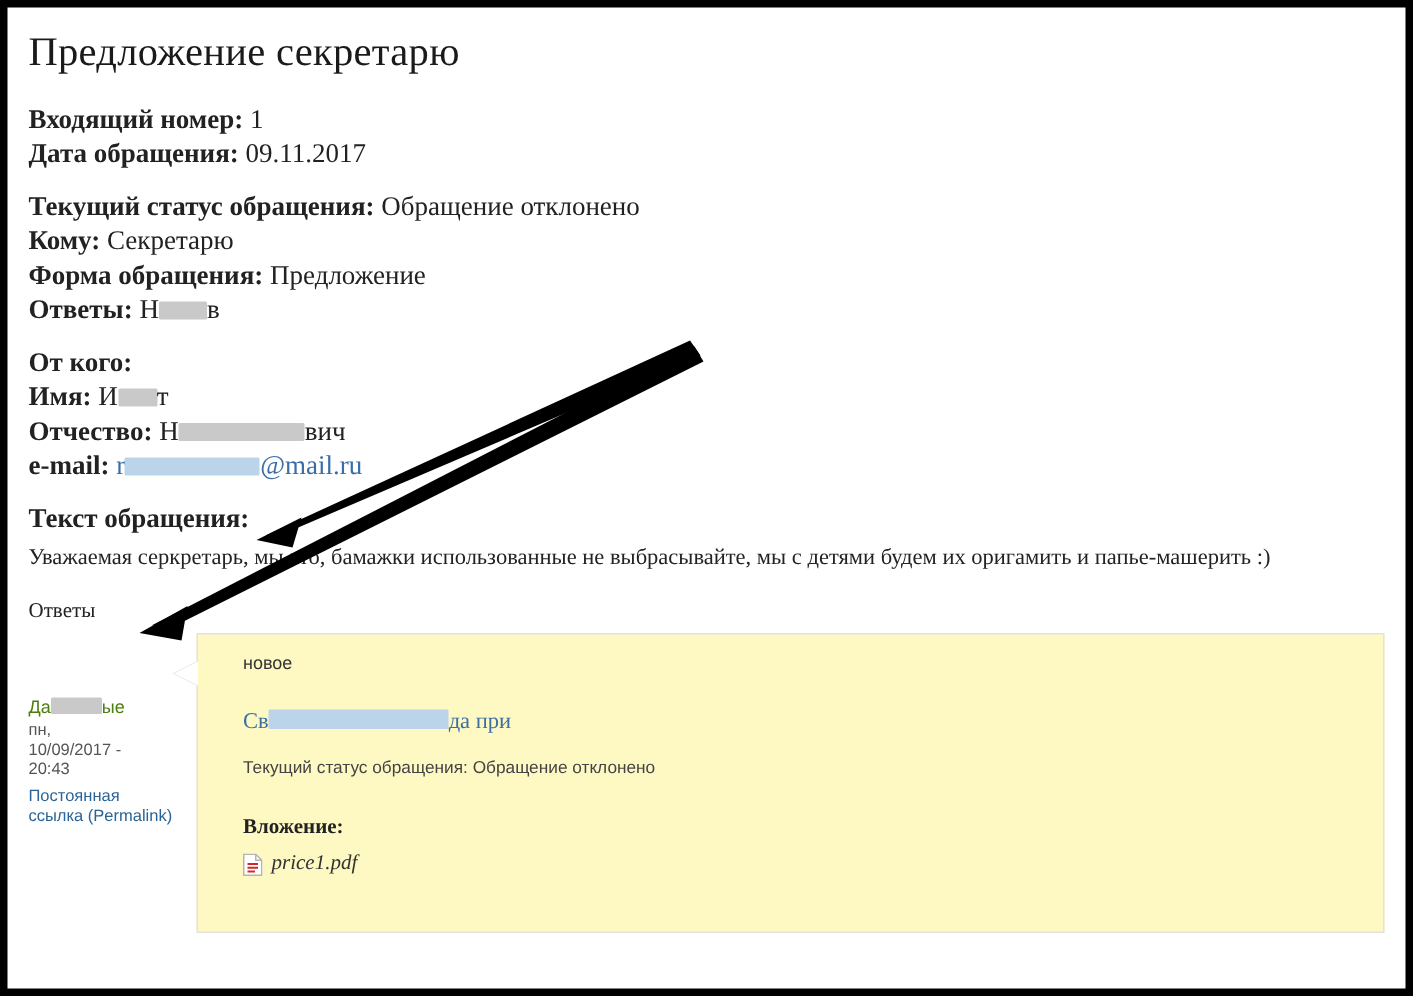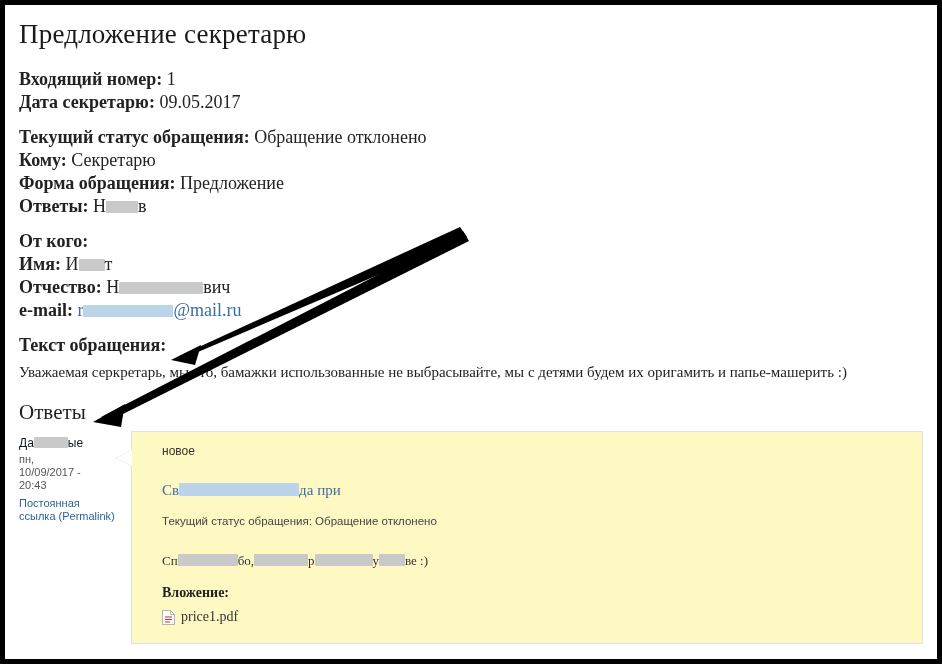--- a/index.html
+++ b/index.html
@@ -65,21 +65,21 @@
     color: #3a6ea5;
     font-weight: normal;
   }
   .body-text {
     font-size: 15px;
     line-height: 22px;
     margin-top: 5px;
     color: #222;
   }
   h2.answers {
-    font-size: 21px;
+    font-size: 14px;
     font-weight: normal;
     color: #222;
     margin: 17px 0 6px 0;
   }
   .answer-block {
     position: relative;
     display: flex;
     align-items: flex-start;
     margin-top: 4px;
   }
@@ -87,22 +87,23 @@
     width: 96px;
     flex: 0 0 96px;
     padding-top: 6px;
     font-family: "Liberation Sans", sans-serif;
     font-size: 11px;
     line-height: 13px;
     color: #444;
   }
   .answer-meta .author {
     font-size: 12px;
-    color: #0f172a;
+    color: #4d7c0f;
     margin-bottom: 3px;
+    margin-top: 37px;
   }
   .answer-meta .date {
     color: #555;
     margin-bottom: 5px;
   }
   .permalink {
     color: #2a6496;
     text-decoration: none;
     display: block;
     line-height: 13px;
@@ -161,20 +162,21 @@
   .attach-label {
     font-size: 14px;
     font-weight: bold;
     color: #222;
     margin: 0 0 8px 14px;
   }
   .attach-row {
     display: flex;
     align-items: center;
     margin-left: 14px;
+    font-style: italic;
   }
   .pdf-icon {
     width: 13px;
     height: 15px;
     margin-right: 6px;
     position: relative;
     display: inline-block;
   }
   .attach-name {
     font-size: 14px;
@@ -195,22 +197,22 @@
   <div class="content">
 
     <h1 class="title">Предложение секретарю</h1>
 
     <div class="fieldline">
       <span class="lbl">Входящий номер:</span>
       <span class="val">1</span>
     </div>
 
     <div class="fieldline">
-      <span class="lbl">Дата секретарю:</span>
-      <span class="val">09.05.2017</span>
+      <span class="lbl">Дата обращения:</span>
+      <span class="val">09.11.2017</span>
     </div>
 
     <div class="gap-sm"></div>
 
     <div class="fieldline">
       <span class="lbl">Текущий статус обращения:</span>
       <span class="val">Обращение отклонено</span>
     </div>
 
     <div class="fieldline">
@@ -273,21 +275,20 @@
 
         <div class="new-label">новое</div>
 
         <div class="subject-line">Св<span class="redact blue" style="width:120px;height:13px;"></span>да при</div>
 
         <div class="status-line">
           <span>Текущий статус обращения:</span>
           <span>Обращение отклонено</span>
         </div>
 
-        <div class="msg-line">Сп<span class="redact" style="width:60px;"></span>бо,<span class="redact" style="width:54px;"></span>р<span class="redact" style="width:58px;"></span>у<span class="redact" style="width:26px;"></span>ве :)</div>
 
         <div class="attach-label">Вложение:</div>
 
         <div class="attach-row">
           <span class="pdf-icon">
             <svg width="13" height="15" viewBox="0 0 13 15" xmlns="http://www.w3.org/2000/svg">
               <path d="M0.5 0.5 H8.5 L12.5 4.5 V14.5 H0.5 Z" fill="#ffffff" stroke="#b5b5b5" stroke-width="1"></path>
               <path d="M8.5 0.5 V4.5 H12.5" fill="none" stroke="#b5b5b5" stroke-width="1"></path>
               <path d="M3 7 h7 M3 9.5 h7 M3 12 h5" stroke="#cf2a2a" stroke-width="1.2"></path>
             </svg>

